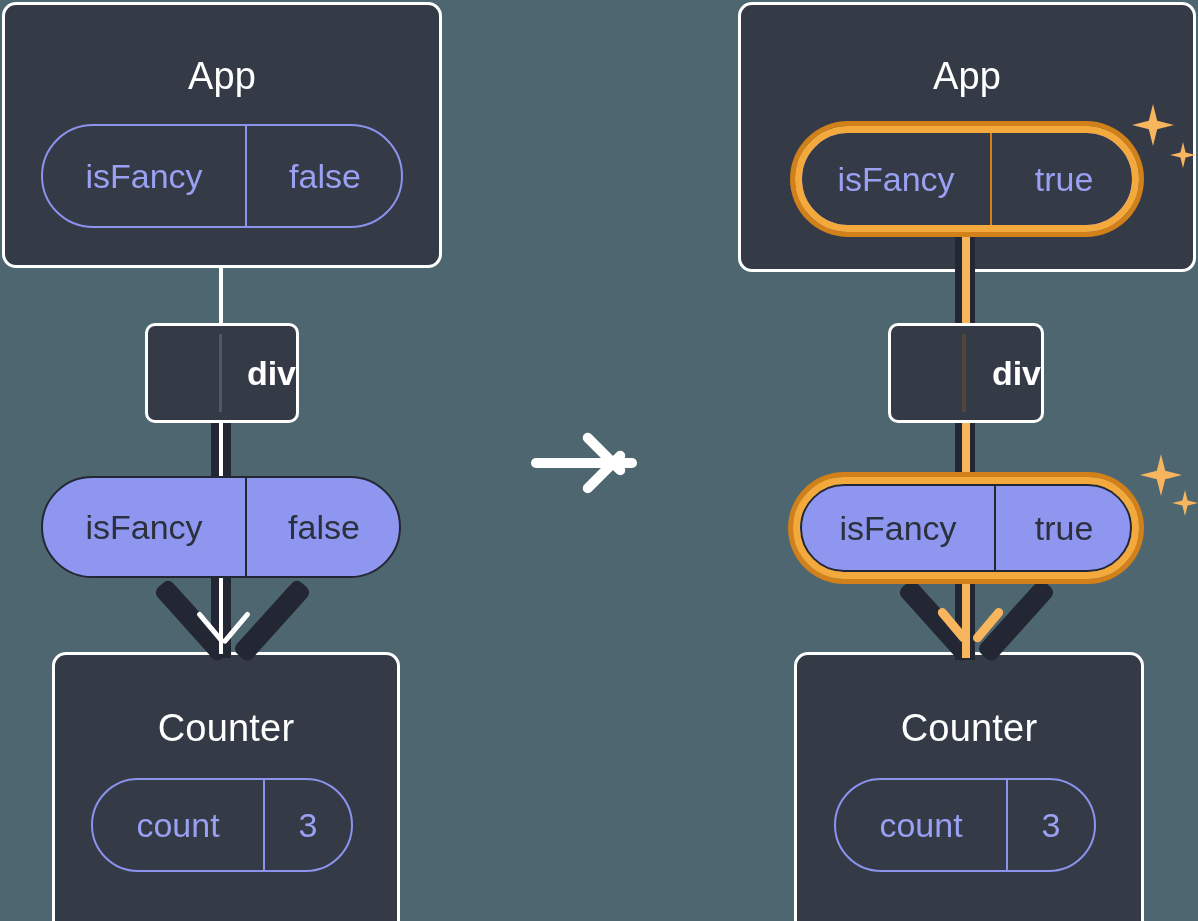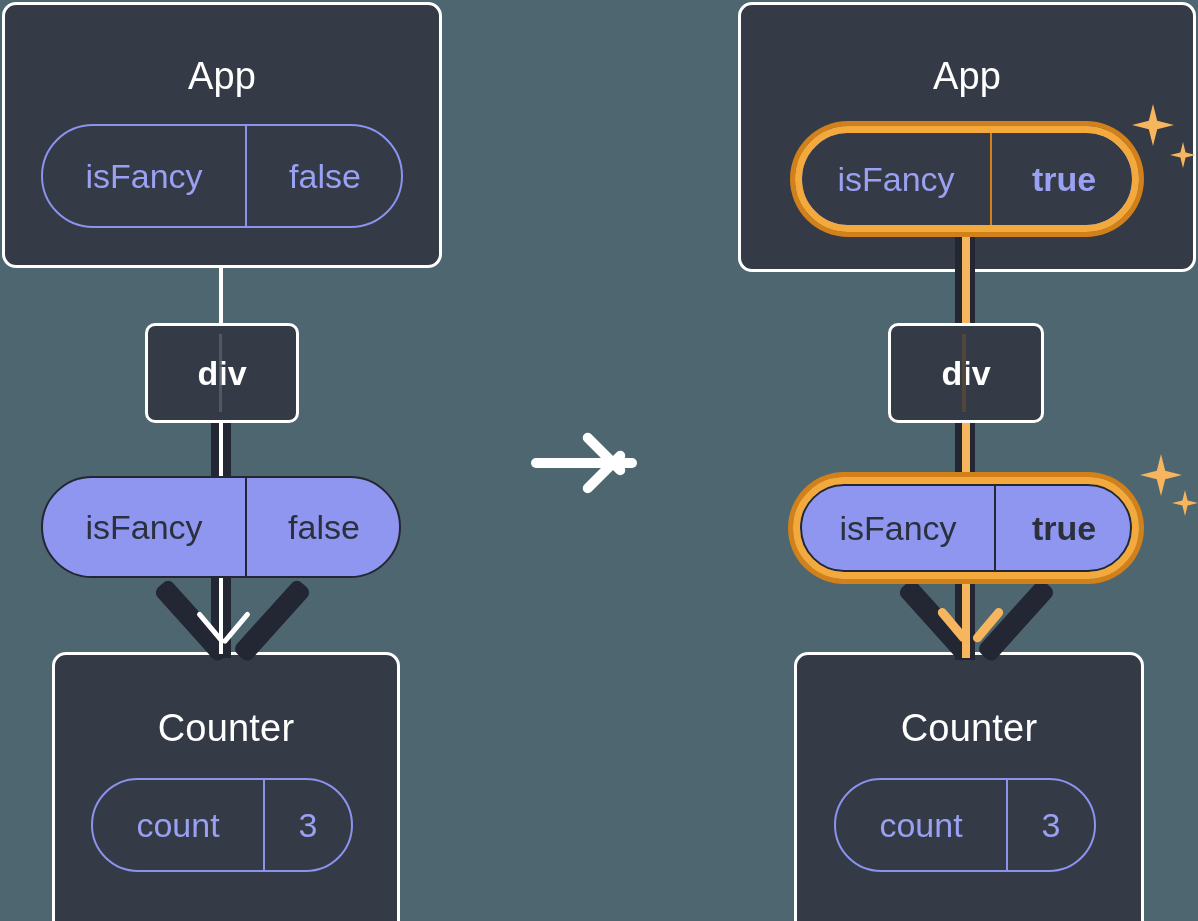--- a/index.html
+++ b/index.html
@@ -26,21 +26,21 @@
     font-size:38px;
     letter-spacing:.2px;
     white-space:nowrap;
   }
   .divbox{
     position:absolute;
     background:#343a46;
     border:3px solid #ffffff;
     border-radius:10px;
     box-sizing:border-box;
-    display:flex;align-items:center;justify-content:center;
+    display:flex;align-items:center;justify-content:flex-end;
     color:#ffffff;font-size:34px;font-weight:bold;
     z-index:6;
   }
 
   
   .pill{
     position:absolute;
     box-sizing:border-box;
     display:flex;
     align-items:stretch;
@@ -61,21 +61,21 @@
     white-space:nowrap;
   }
   .pill .cell.key{justify-content:center;}
   .pill .sep{
     width:2px;flex:0 0 2px;align-self:stretch;
   }
   .pill.outline .sep{background:#8b93ef;}
   .pill.filled  .sep{background:#232733;}
   .pill.outline .cell{color:#9aa0f2;font-size:34px;}
   .pill.filled  .cell{color:#2b303c;font-size:34px;}
-  .pill .cell.bold{font-weight:bold;}
+  .pill .cell.bold{font-weight:normal;}
 
   
   .ring{
     position:absolute;
     border-radius:999px;
     box-sizing:border-box;
     border:7px solid #f3a93c;
     box-shadow:0 0 0 5px #d1801a;
     z-index:8;
     pointer-events:none;

